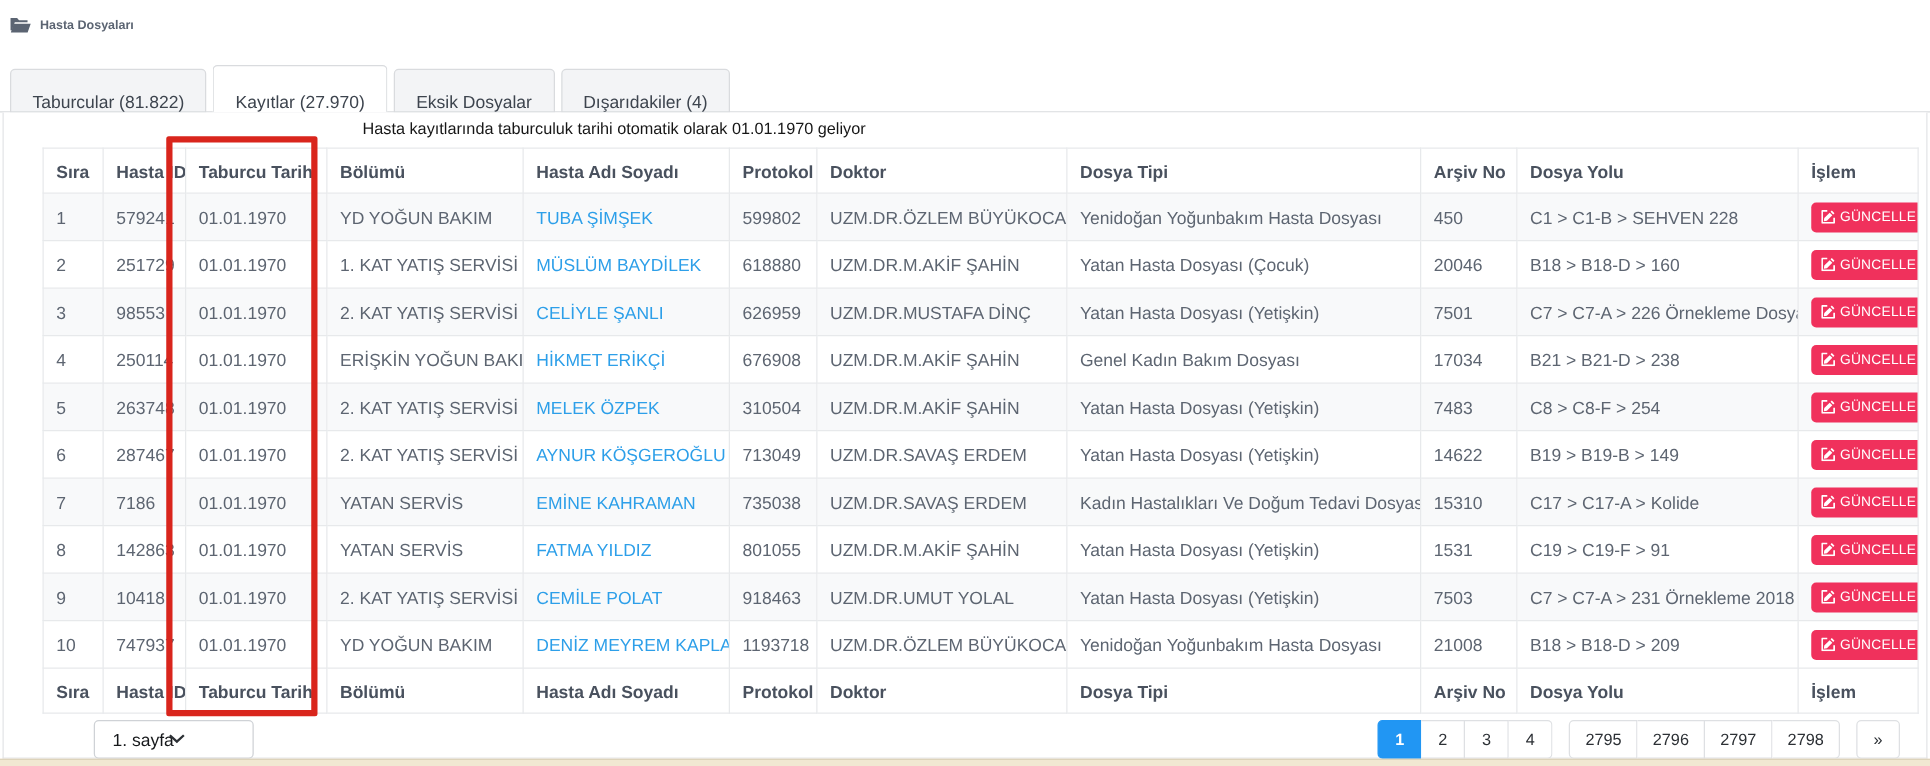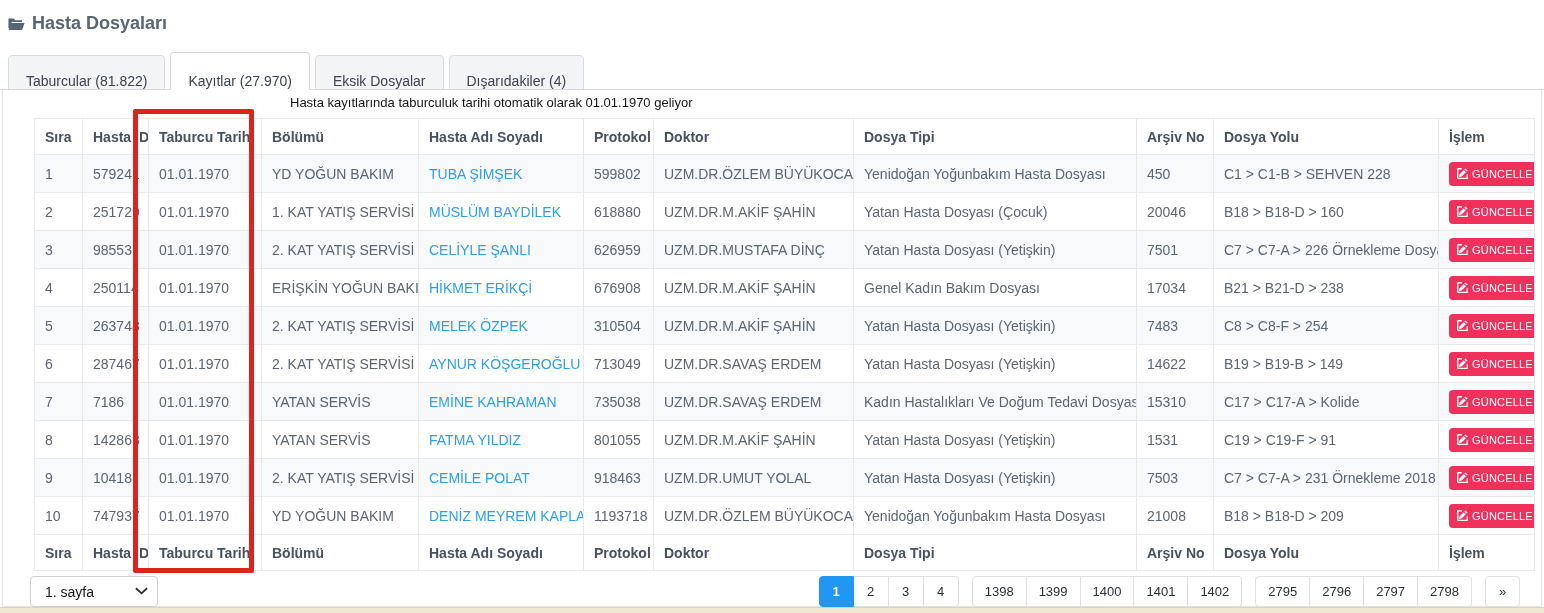--- a/index.html
+++ b/index.html
@@ -8,21 +8,21 @@
     position:relative;
     font-family:"Liberation Sans", sans-serif;
     background:#ffffff;
     color:#5d6571;
   }
 
   
   .page-title {
     position:absolute; top:13px; left:8px;
     display:flex; align-items:center; gap:7px;
-    font-size:18px; font-weight:bold; color:#5b6472;
+    font-size:10px; font-weight:bold; color:#5b6472;
   }
 
   
   .tab-bar {
     position:absolute; top:53px; left:0; right:0; height:37px;
     display:flex; align-items:flex-end; gap:5px;
     padding-left:8px;
     border-bottom:1px solid #d9dbde;
   }
   .tab {
@@ -113,20 +113,21 @@
   }
   .page-select {
     width:100%; height:100%;
     -webkit-appearance:none; appearance:none;
     border:1px solid #cfd2d6; border-radius:4px;
     background:#fff;
     padding:0 28px 0 14px;
     font-family:"Liberation Sans", sans-serif;
     font-size:14px; color:#16181b;
     cursor:pointer;
+    margin-left:45px;
   }
   .select-chevron {
     position:absolute; right:10px; top:11px; pointer-events:none;
     display:inline-flex;
   }
 
   .pagination {
     position:absolute; top:576px; right:24px;
     display:flex; gap:13px;
   }
@@ -477,27 +478,20 @@
 </div>
 
 <div class="pagination">
     <div class="pg-group">
       <button class="pg-btn active">1</button>
       <button class="pg-btn">2</button>
       <button class="pg-btn">3</button>
       <button class="pg-btn">4</button>
     </div>
     <div class="pg-group">
-      <button class="pg-btn">1398</button>
-      <button class="pg-btn">1399</button>
-      <button class="pg-btn">1400</button>
-      <button class="pg-btn">1401</button>
-      <button class="pg-btn">1402</button>
-    </div>
-    <div class="pg-group">
       <button class="pg-btn">2795</button>
       <button class="pg-btn">2796</button>
       <button class="pg-btn">2797</button>
       <button class="pg-btn">2798</button>
     </div>
     <div class="pg-group">
       <button class="pg-btn">»</button>
     </div>
   </div>
 

